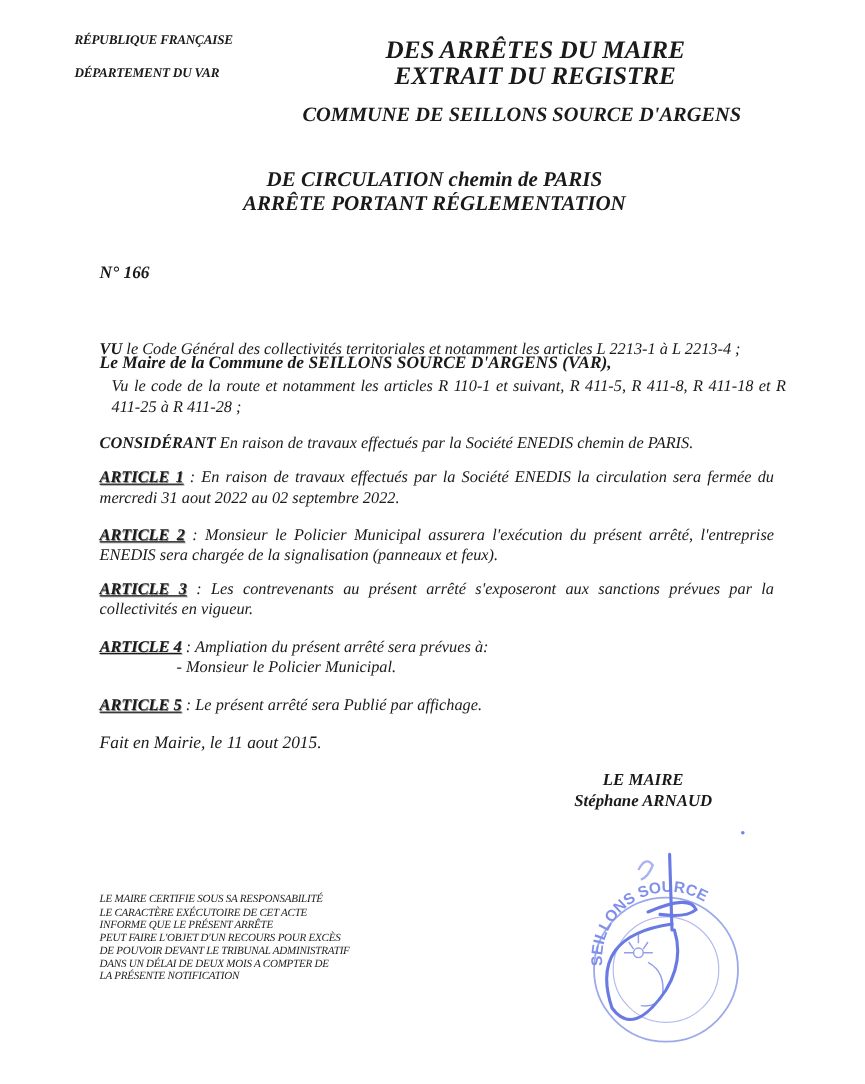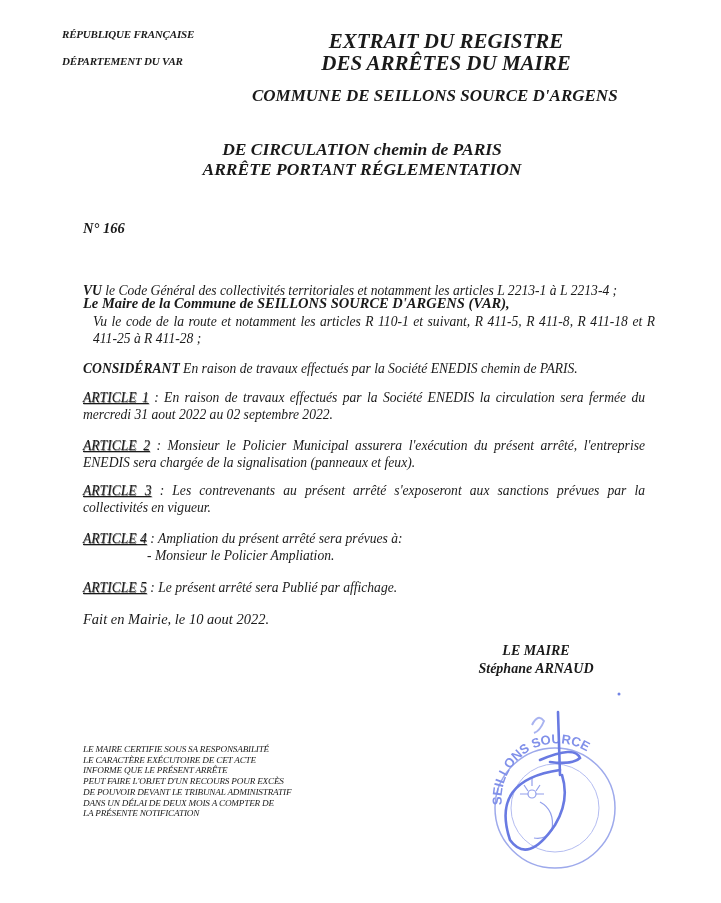--- a/index.html
+++ b/index.html
@@ -22,40 +22,40 @@
   }
   .arrete-title {
     font-weight: bold; font-style: italic; font-size: 17.5px; text-align: center;
     width: 420px; line-height: 20px;
   }
   .body-text {
     font-style: italic; font-size: 13.6px; line-height: 17px; width: 562px;
     text-align: justify;
   }
   .b { font-weight: bold; }
-  .art { font-weight: normal; text-decoration: underline; text-shadow: 0.6px 0.6px 0 #8a8a8a; }
+  .art { font-weight: bold; text-decoration: underline; text-shadow: 0.6px 0.6px 0 #8a8a8a; }
   .indent { padding-left: 64px; display: block; text-align: left; }
   .sign {
     font-weight: bold; font-style: italic; font-size: 14px; text-align: center; line-height: 18px;
     width: 140px;
   }
   .cert {
     font-style: italic; font-size: 9.2px; line-height: 10.7px; color: #222;
     text-transform: uppercase; letter-spacing: -0.2px;
   }
   .stamp { opacity: 0.85; }
 </style>
 </head>
 <body>
 
 <div class="abs hdr-left" style="left:62px; top:28px;">RÉPUBLIQUE FRANÇAISE</div>
 <div class="abs hdr-left" style="left:62px; top:55px;">DÉPARTEMENT DU VAR</div>
 <div class="abs hdr-title" style="left:296px; top:30px;">
+  <div>DES ARRÊTES DU MAIRE</div>
   <div>EXTRAIT DU REGISTRE</div>
-  <div>DES ARRÊTES DU MAIRE</div>
 </div>
 <div class="abs commune" style="left:252px; top:86px;">COMMUNE DE SEILLONS SOURCE D'ARGENS</div>
 
 <div class="abs arrete-title" style="left:152px; top:139px;">
   <div><span>DE CIRCULATION</span><span> chemin de PARIS</span></div>
   <div>ARRÊTE PORTANT RÉGLEMENTATION</div>
 </div>
 
 <div class="abs body-text b" style="left:83px; top:220px; font-size:14.5px;">N° 166</div>
 
@@ -66,25 +66,25 @@
 <div class="abs body-text" style="left:93px; top:313px;">Vu le code de la route et notamment les articles R 110-1 et suivant, R 411-5, R 411-8, R 411-18 et R 411-25 à R 411-28 ;</div>
 
 <div class="abs body-text" style="left:83px; top:360px;"><span class="b">CONSIDÉRANT</span><span> En raison de travaux effectués par la Société ENEDIS chemin de PARIS.</span></div>
 
 <div class="abs body-text" style="left:83px; top:389px;"><span class="art">ARTICLE 1</span><span> : En raison de travaux effectués par la Société ENEDIS la circulation sera fermée du mercredi 31 aout 2022 au 02 septembre 2022.</span></div>
 
 <div class="abs body-text" style="left:83px; top:437px;"><span class="art">ARTICLE 2</span><span> : Monsieur le Policier Municipal assurera l'exécution du présent arrêté, l'entreprise ENEDIS sera chargée de la signalisation (panneaux et feux).</span></div>
 
 <div class="abs body-text" style="left:83px; top:482px;"><span class="art">ARTICLE 3</span><span> : Les contrevenants au présent arrêté s'exposeront aux sanctions prévues par la collectivités en vigueur.</span></div>
 
-<div class="abs body-text" style="left:83px; top:530px;"><span class="art">ARTICLE 4</span><span> : Ampliation du présent arrêté sera prévues à:</span><span class="indent">- Monsieur le Policier Ampliation.</span></div>
+<div class="abs body-text" style="left:83px; top:530px;"><span class="art">ARTICLE 4</span><span> : Ampliation du présent arrêté sera prévues à:</span><span class="indent">- Monsieur le Policier Municipal.</span></div>
 
 <div class="abs body-text" style="left:83px; top:579px;"><span class="art">ARTICLE 5</span><span> : Le présent arrêté sera Publié par affichage.</span></div>
 
-<div class="abs body-text" style="left:83px; top:611px; font-size:14.5px;">Fait en Mairie, le 10 aout 2022.</div>
+<div class="abs body-text" style="left:83px; top:611px; font-size:14.5px;">Fait en Mairie, le 11 aout 2015.</div>
 
 <div class="abs sign" style="left:466px; top:642px;">
   <div>LE MAIRE</div>
   <div>Stéphane ARNAUD</div>
 </div>
 
 <div class="abs cert" style="left:83px; top:744px;">
   <div>LE MAIRE CERTIFIE SOUS SA RESPONSABILITÉ</div>
   <div>LE CARACTÈRE EXÉCUTOIRE DE CET ACTE</div>
   <div>INFORME QUE LE PRÉSENT ARRÊTE</div>

